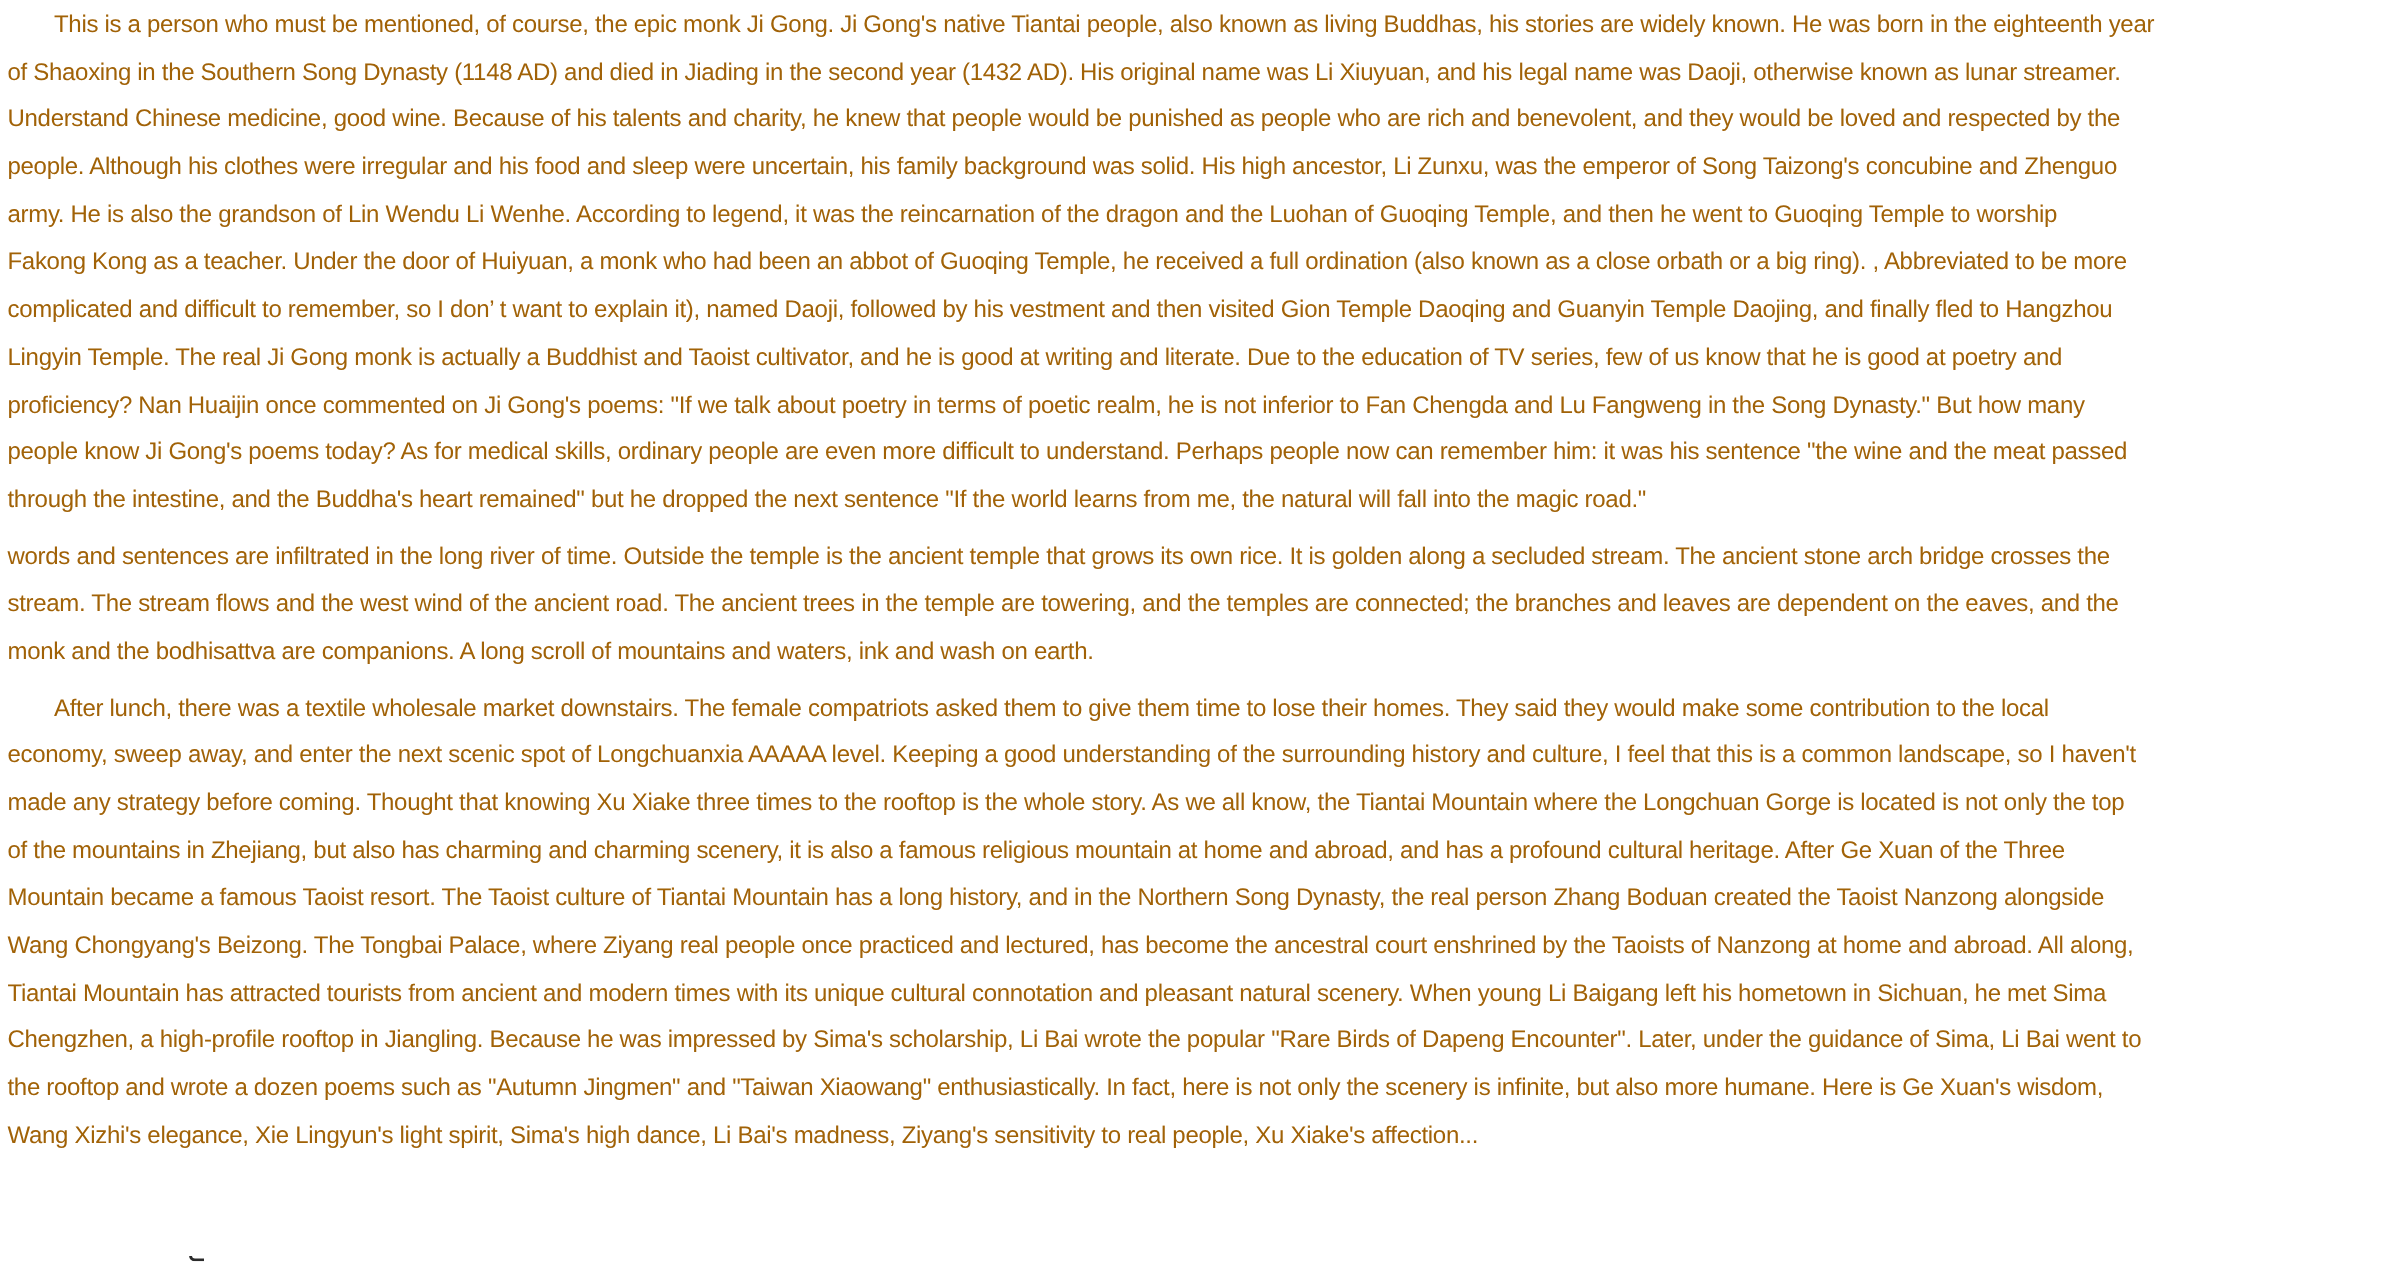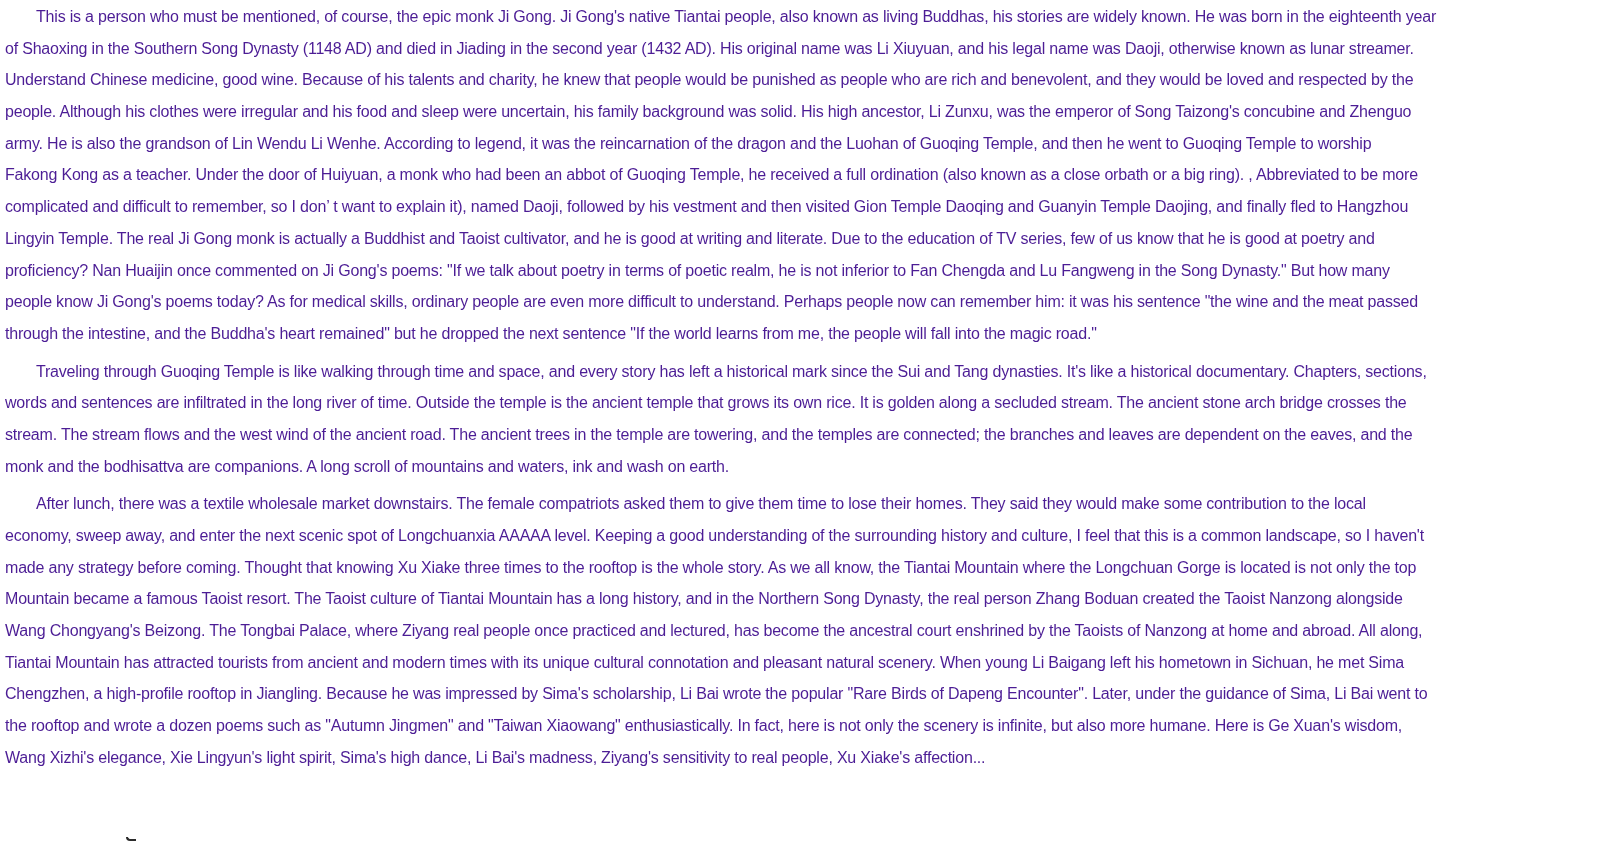--- a/index.html
+++ b/index.html
@@ -12,21 +12,21 @@
   }
   .doc {
     position: relative;
     box-sizing: border-box;
     width: 1603px;
     height: 841px;
     padding: 1px 4px 0 5px;
     font-family: "Liberation Sans", "DejaVu Sans", sans-serif;
     font-size: 16px;
     letter-spacing: -0.2px;
-    color: #4c1d95;
+    color: #a16207;
   }
   .para {
     margin: 0 0 6px 0;
   }
   .line {
     white-space: nowrap;
     line-height: 31.7px;
     height: 31.7px;
   }
   .line.first {
@@ -53,34 +53,34 @@
     <div class="line first">This is a person who must be mentioned, of course, the epic monk Ji Gong. Ji Gong's native Tiantai people, also known as living Buddhas, his stories are widely known. He was born in the eighteenth year</div>
     <div class="line">of Shaoxing in the Southern Song Dynasty (1148 AD) and died in Jiading in the second year (1432 AD). His original name was Li Xiuyuan, and his legal name was Daoji, otherwise known as lunar streamer.</div>
     <div class="line">Understand Chinese medicine, good wine. Because of his talents and charity, he knew that people would be punished as people who are rich and benevolent, and they would be loved and respected by the</div>
     <div class="line">people. Although his clothes were irregular and his food and sleep were uncertain, his family background was solid. His high ancestor, Li Zunxu, was the emperor of Song Taizong's concubine and Zhenguo</div>
     <div class="line">army. He is also the grandson of Lin Wendu Li Wenhe. According to legend, it was the reincarnation of the dragon and the Luohan of Guoqing Temple, and then he went to Guoqing Temple to worship</div>
     <div class="line">Fakong Kong as a teacher. Under the door of Huiyuan, a monk who had been an abbot of Guoqing Temple, he received a full ordination (also known as a close orbath or a big ring). , Abbreviated to be more</div>
     <div class="line">complicated and difficult to remember, so I don’ t want to explain it), named Daoji, followed by his vestment and then visited Gion Temple Daoqing and Guanyin Temple Daojing, and finally fled to Hangzhou</div>
     <div class="line">Lingyin Temple. The real Ji Gong monk is actually a Buddhist and Taoist cultivator, and he is good at writing and literate. Due to the education of TV series, few of us know that he is good at poetry and</div>
     <div class="line">proficiency? Nan Huaijin once commented on Ji Gong's poems: "If we talk about poetry in terms of poetic realm, he is not inferior to Fan Chengda and Lu Fangweng in the Song Dynasty." But how many</div>
     <div class="line">people know Ji Gong's poems today? As for medical skills, ordinary people are even more difficult to understand. Perhaps people now can remember him: it was his sentence "the wine and the meat passed</div>
-    <div class="line">through the intestine, and the Buddha's heart remained" but he dropped the next sentence "If the world learns from me, the people will fall into the magic road."</div>
+    <div class="line">through the intestine, and the Buddha's heart remained" but he dropped the next sentence "If the world learns from me, the natural will fall into the magic road."</div>
   </div>
 
   <div class="para">
-    <div class="line first">Traveling through Guoqing Temple is like walking through time and space, and every story has left a historical mark since the Sui and Tang dynasties. It's like a historical documentary. Chapters, sections,</div>
     <div class="line">words and sentences are infiltrated in the long river of time. Outside the temple is the ancient temple that grows its own rice. It is golden along a secluded stream. The ancient stone arch bridge crosses the</div>
     <div class="line">stream. The stream flows and the west wind of the ancient road. The ancient trees in the temple are towering, and the temples are connected; the branches and leaves are dependent on the eaves, and the</div>
     <div class="line">monk and the bodhisattva are companions. A long scroll of mountains and waters, ink and wash on earth.</div>
   </div>
 
   <div class="para">
     <div class="line first">After lunch, there was a textile wholesale market downstairs. The female compatriots asked them to give them time to lose their homes. They said they would make some contribution to the local</div>
     <div class="line">economy, sweep away, and enter the next scenic spot of Longchuanxia AAAAA level. Keeping a good understanding of the surrounding history and culture, I feel that this is a common landscape, so I haven't</div>
     <div class="line">made any strategy before coming. Thought that knowing Xu Xiake three times to the rooftop is the whole story. As we all know, the Tiantai Mountain where the Longchuan Gorge is located is not only the top</div>
+    <div class="line">of the mountains in Zhejiang, but also has charming and charming scenery, it is also a famous religious mountain at home and abroad, and has a profound cultural heritage. After Ge Xuan of the Three</div>
     <div class="line">Mountain became a famous Taoist resort. The Taoist culture of Tiantai Mountain has a long history, and in the Northern Song Dynasty, the real person Zhang Boduan created the Taoist Nanzong alongside</div>
     <div class="line">Wang Chongyang's Beizong. The Tongbai Palace, where Ziyang real people once practiced and lectured, has become the ancestral court enshrined by the Taoists of Nanzong at home and abroad. All along,</div>
     <div class="line">Tiantai Mountain has attracted tourists from ancient and modern times with its unique cultural connotation and pleasant natural scenery. When young Li Baigang left his hometown in Sichuan, he met Sima</div>
     <div class="line">Chengzhen, a high-profile rooftop in Jiangling. Because he was impressed by Sima's scholarship, Li Bai wrote the popular "Rare Birds of Dapeng Encounter". Later, under the guidance of Sima, Li Bai went to</div>
     <div class="line">the rooftop and wrote a dozen poems such as "Autumn Jingmen" and "Taiwan Xiaowang" enthusiastically. In fact, here is not only the scenery is infinite, but also more humane. Here is Ge Xuan's wisdom,</div>
     <div class="line">Wang Xizhi's elegance, Xie Lingyun's light spirit, Sima's high dance, Li Bai's madness, Ziyang's sensitivity to real people, Xu Xiake's affection...</div>
   </div>
 
   <div class="cutoff-fragment"></div>
 

